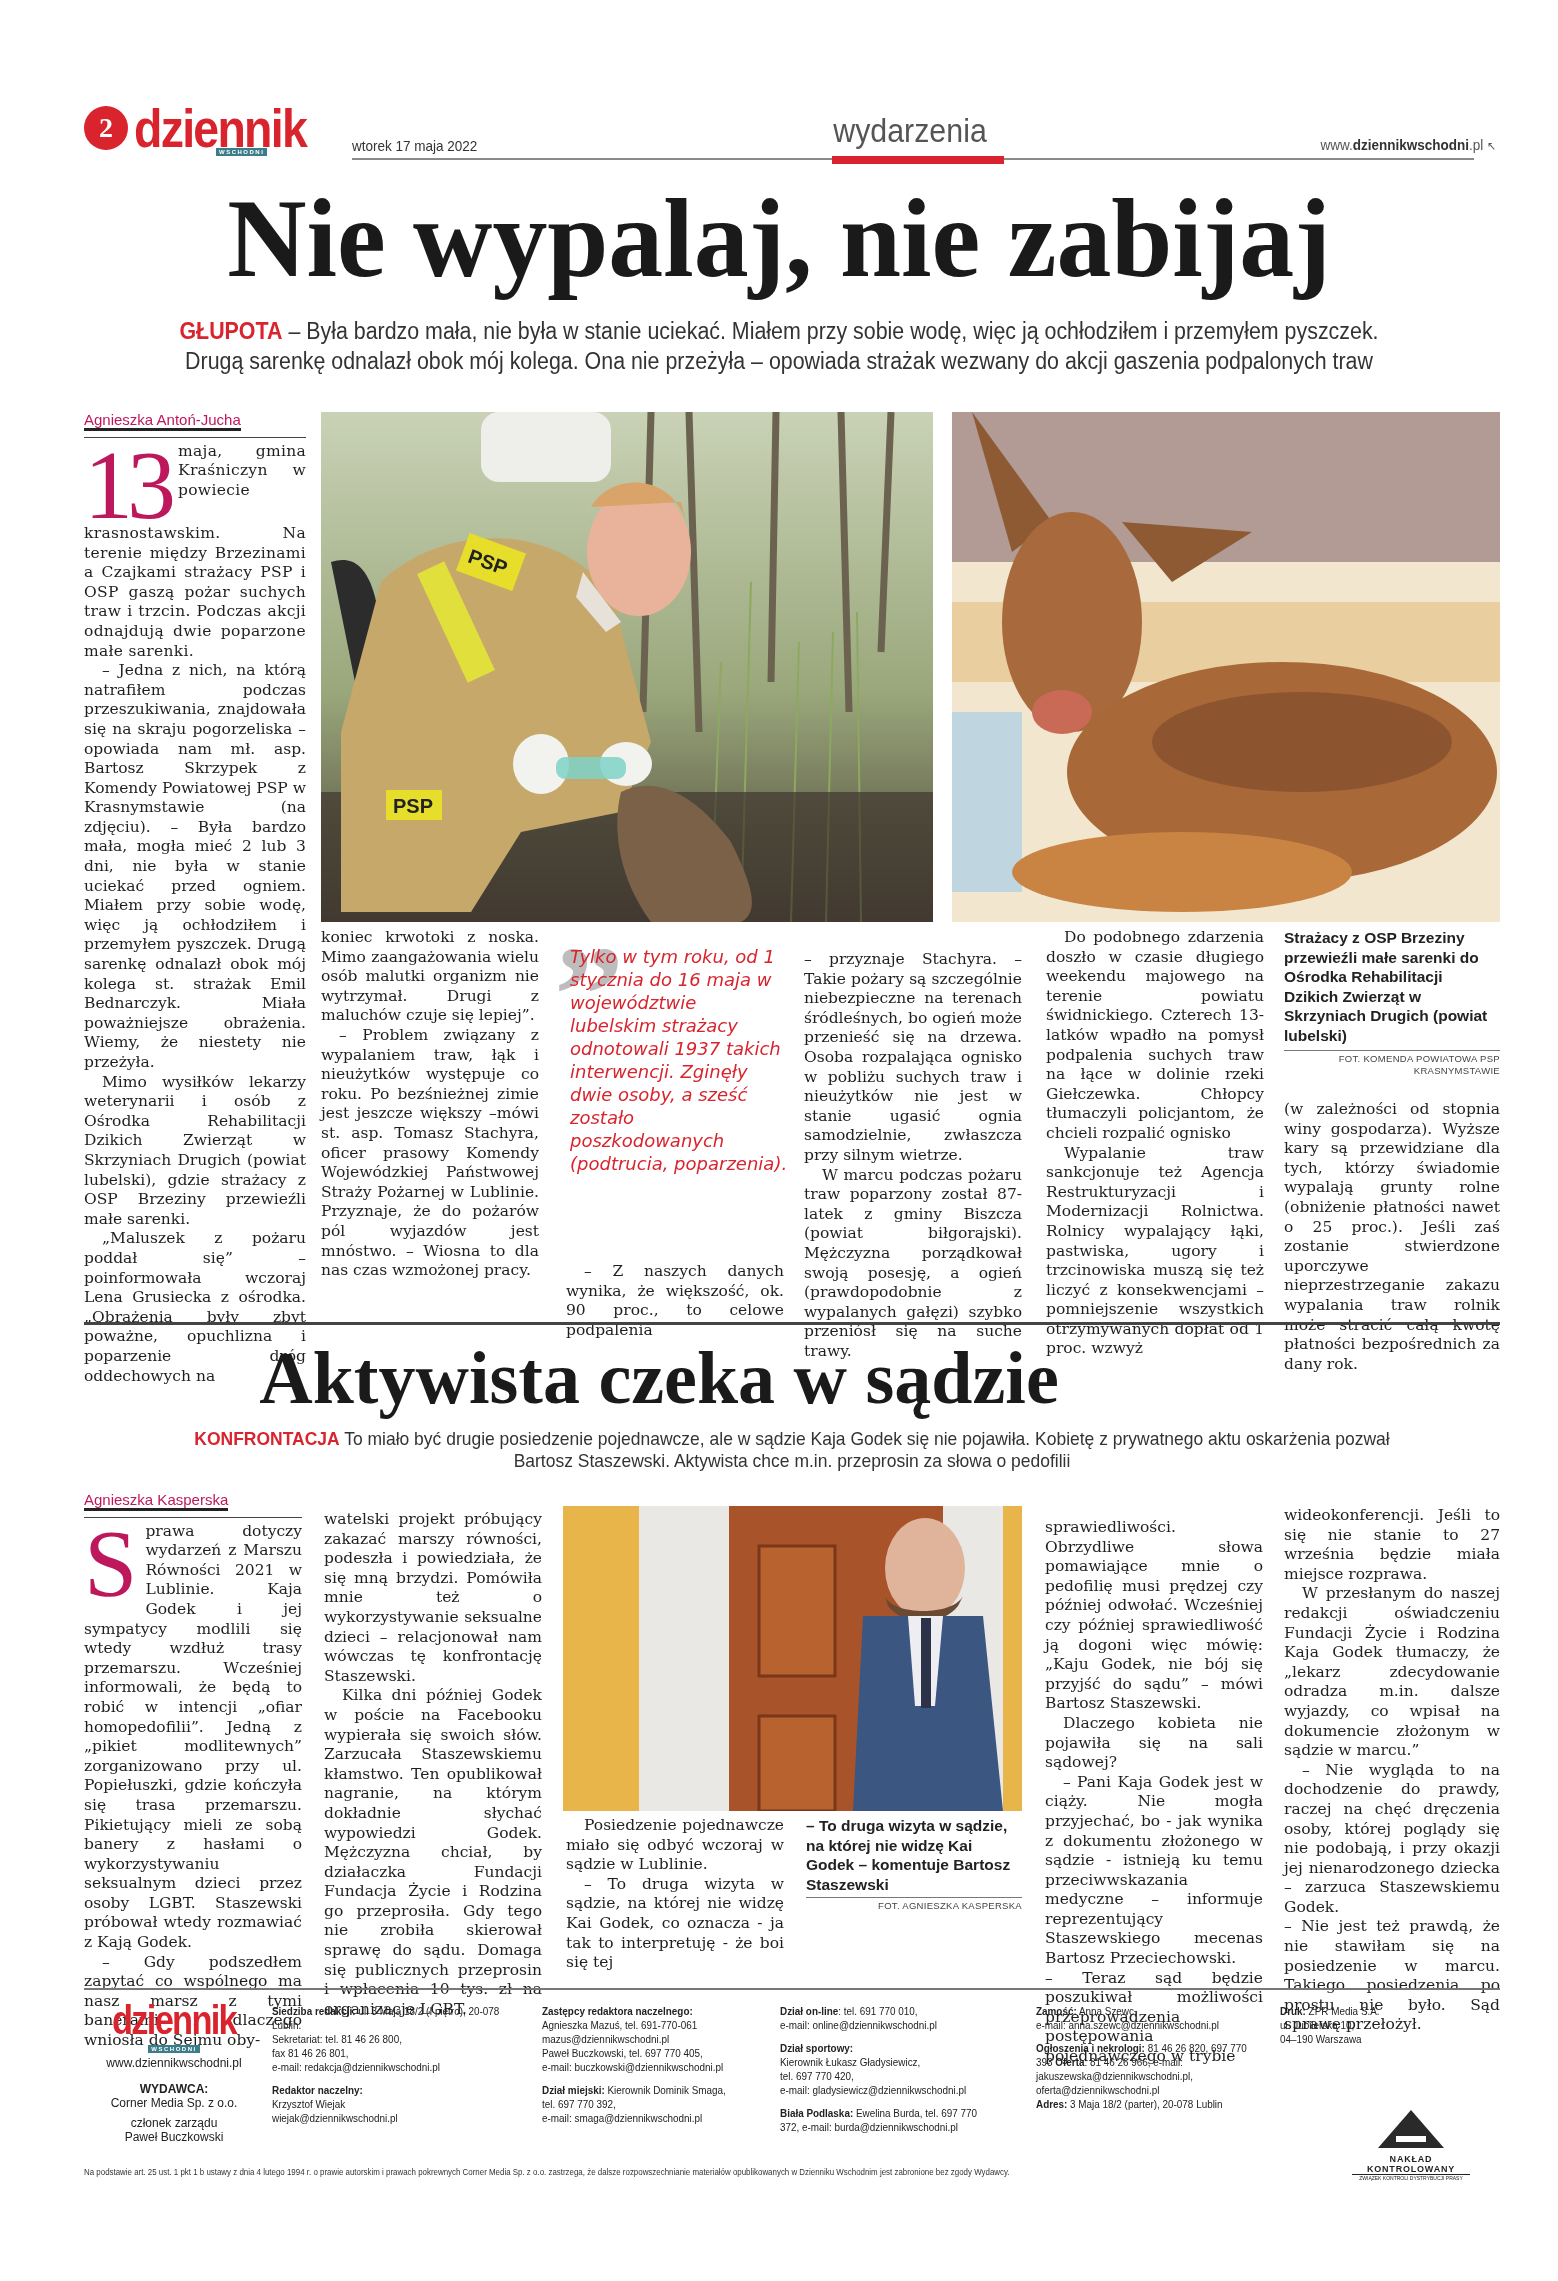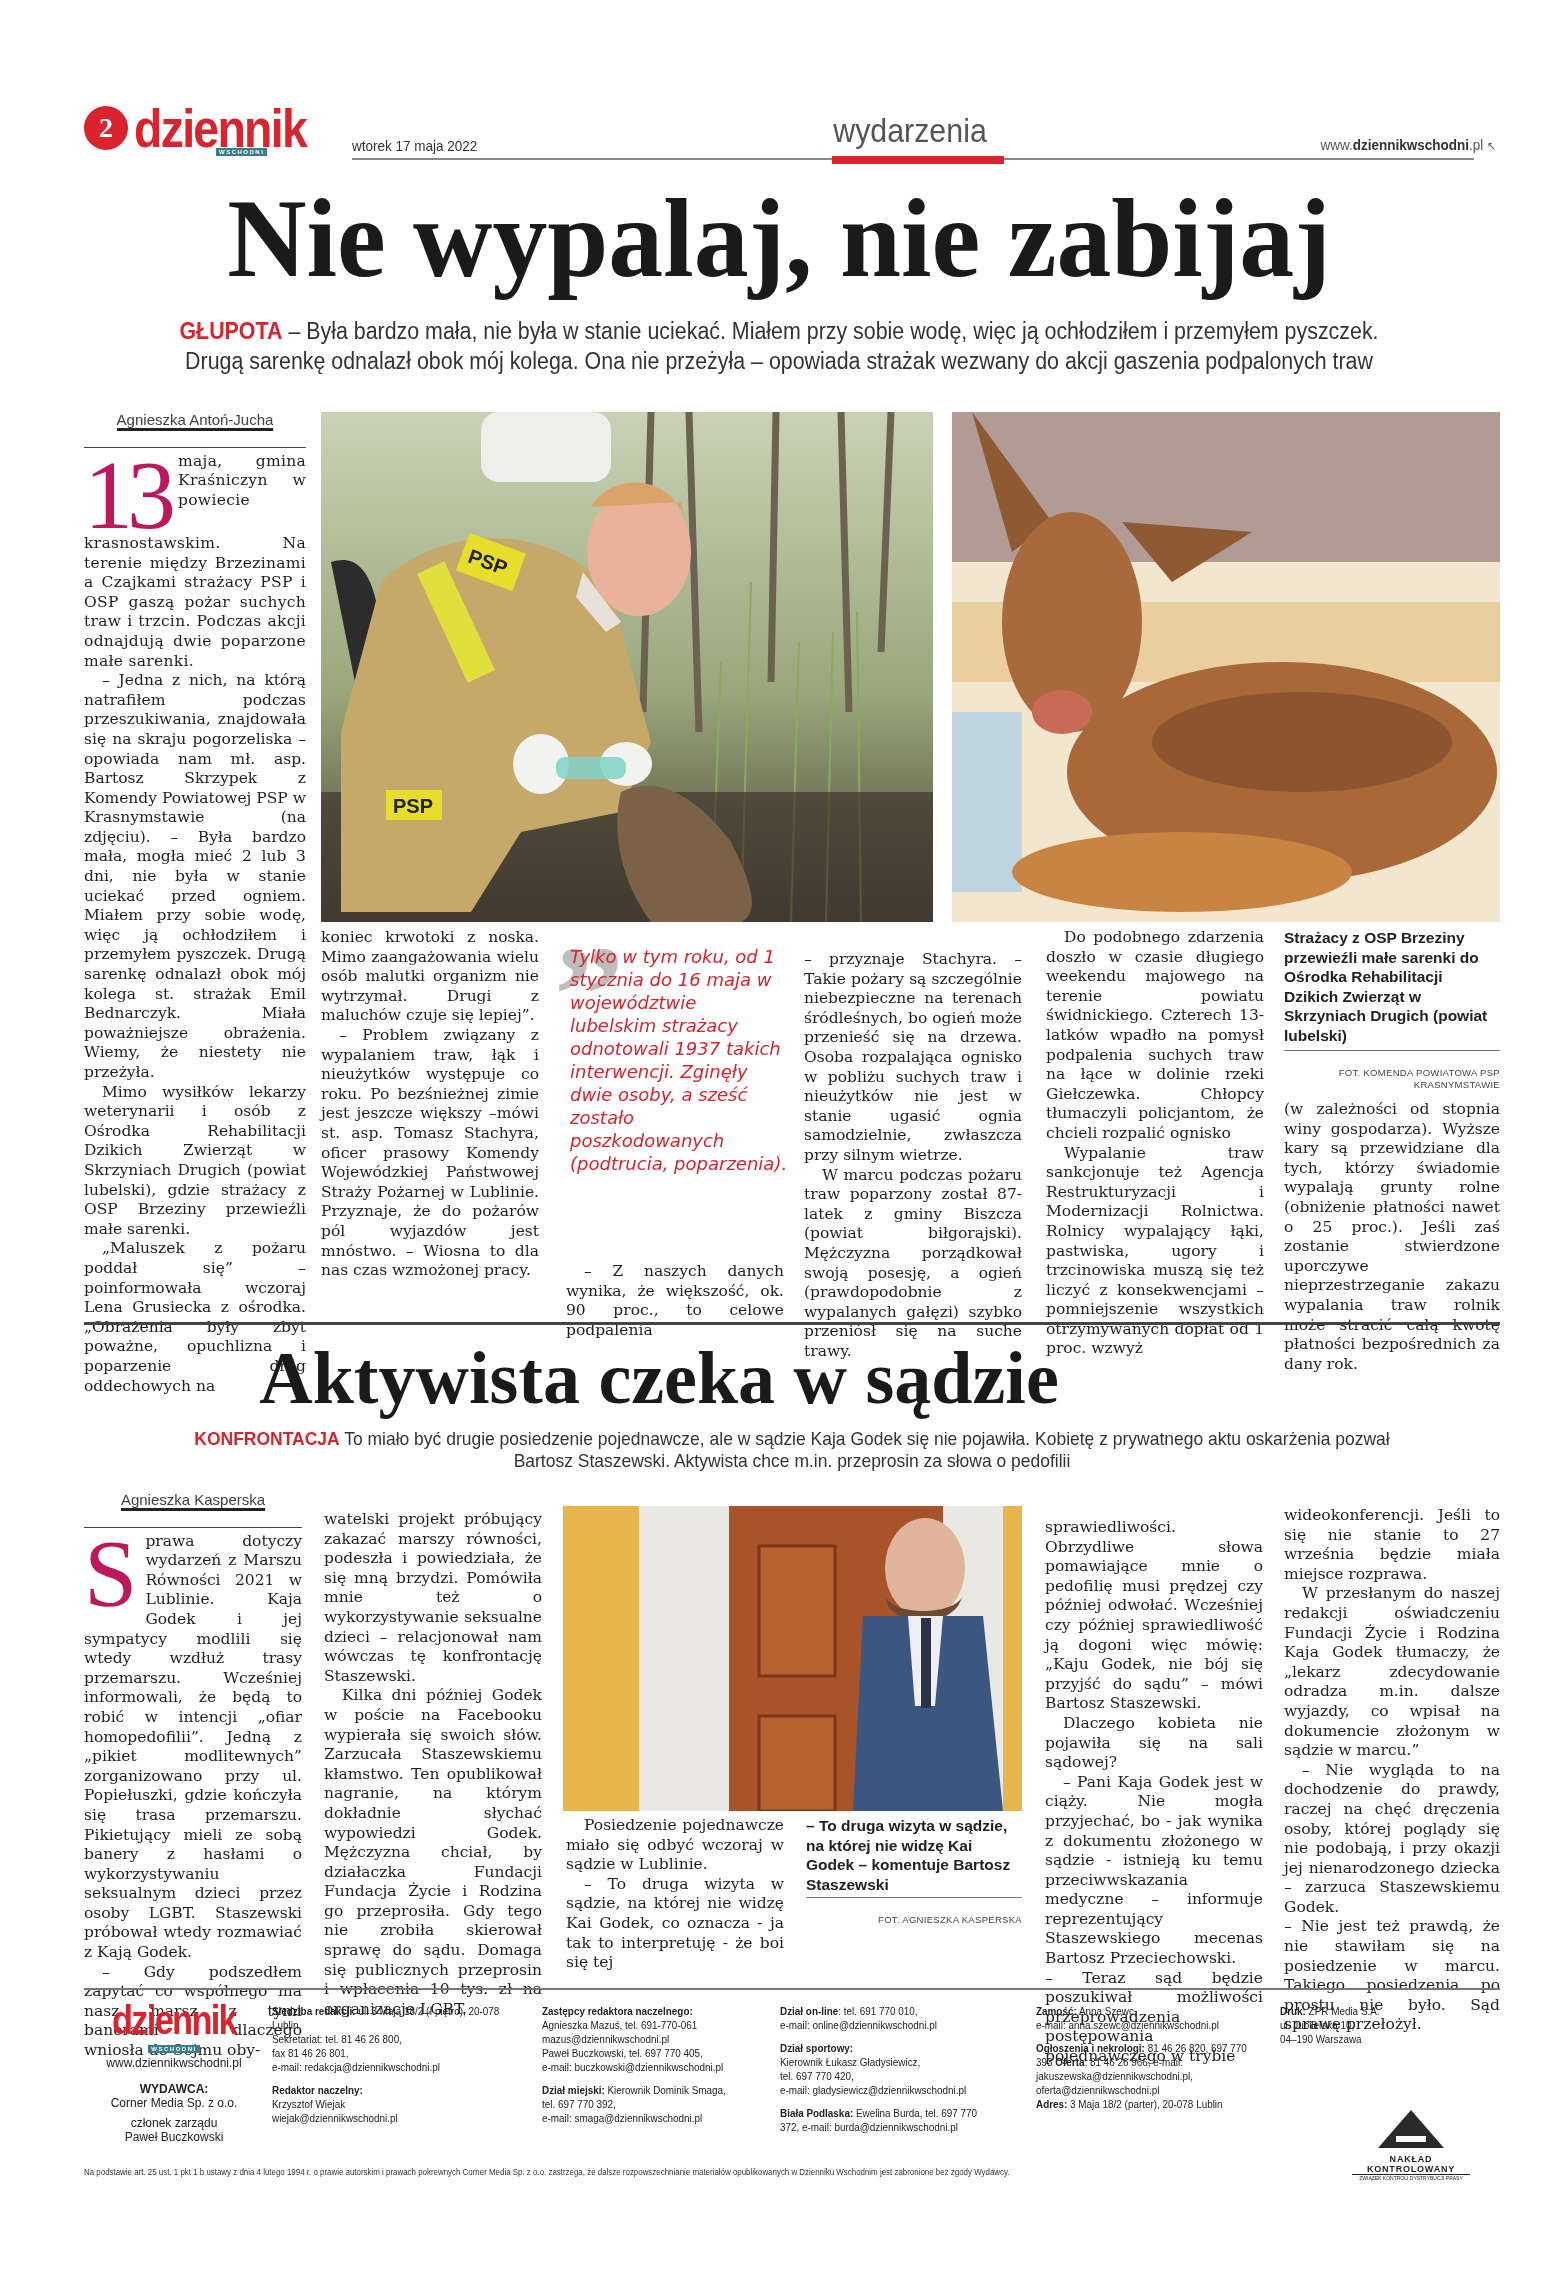--- a/index.html
+++ b/index.html
@@ -28,28 +28,28 @@
   .headline { font-family: "Liberation Serif", serif; font-weight: bold; color: #1a1a1a; text-align: center; white-space: nowrap; }
   .h1 { left: 0; top: 178px; width: 1558px; font-size: 112px; line-height: 120px; transform: scaleX(0.98); }
   .lead { font-family: "Liberation Sans", sans-serif; color: #333; text-align: center; font-size: 23px; line-height: 30px; }
   .lead .kicker { color: #d9232d; font-weight: bold; }
   .lead1 { left: 82px; top: 316px; width: 1394px; transform: scaleX(0.93); }
 
   
   .col { font-size: 15.5px; line-height: 19.6px; text-align: justify; hyphens: manual; color: #1f1f1f; }
   .col p { text-indent: 18px; }
   .col p.noind { text-indent: 0; }
-  .byline { font-family: "Liberation Sans", sans-serif; font-size: 15px; color: #404040; border-bottom: 1.5px solid #444; padding-bottom: 17px; text-align: center; }
+  .byline { font-family: "Liberation Sans", sans-serif; font-size: 15px; color: #be185d; border-bottom: 1.5px solid #444; padding-bottom: 7px; }
   .byline span { border-bottom: 3px solid #222; }
   .dropcap { float: left; font-family: "Liberation Serif", serif; color: #be185d; line-height: 0.8; margin: 4px 8px 0 0; }
 
   
   .photo { overflow: hidden; }
   .caption-sans { font-family: "Liberation Sans", sans-serif; font-size: 15.5px; line-height: 19.6px; color: #222; font-weight: bold; }
-  .credit { font-family: "Liberation Sans", sans-serif; font-size: 9.5px; color: #444; text-align: right; letter-spacing: 0.3px; border-top: 1.5px solid #777; padding-top: 16px; }
+  .credit { font-family: "Liberation Sans", sans-serif; font-size: 9.5px; color: #444; text-align: right; letter-spacing: 0.3px; border-top: 1.5px solid #777; padding-top: 2px; }
 
   .pull-quote { font-family: "DejaVu Sans", sans-serif; font-style: italic; color: #d9232d; font-size: 18px; line-height: 23px; }
   .quote-mark { font-family: "Liberation Serif", serif; font-weight: bold; color: #bdbdbd; font-size: 140px; line-height: 1; }
 
   .section-rule { height: 3px; background: #444; }
 
   
   .foot { font-family: "Liberation Sans", sans-serif; font-size: 11px; line-height: 14px; color: #222; transform: scaleX(0.9); transform-origin: left top; }
   .foot b { font-weight: bold; }
   .foot .blk { margin-bottom: 9px; }

